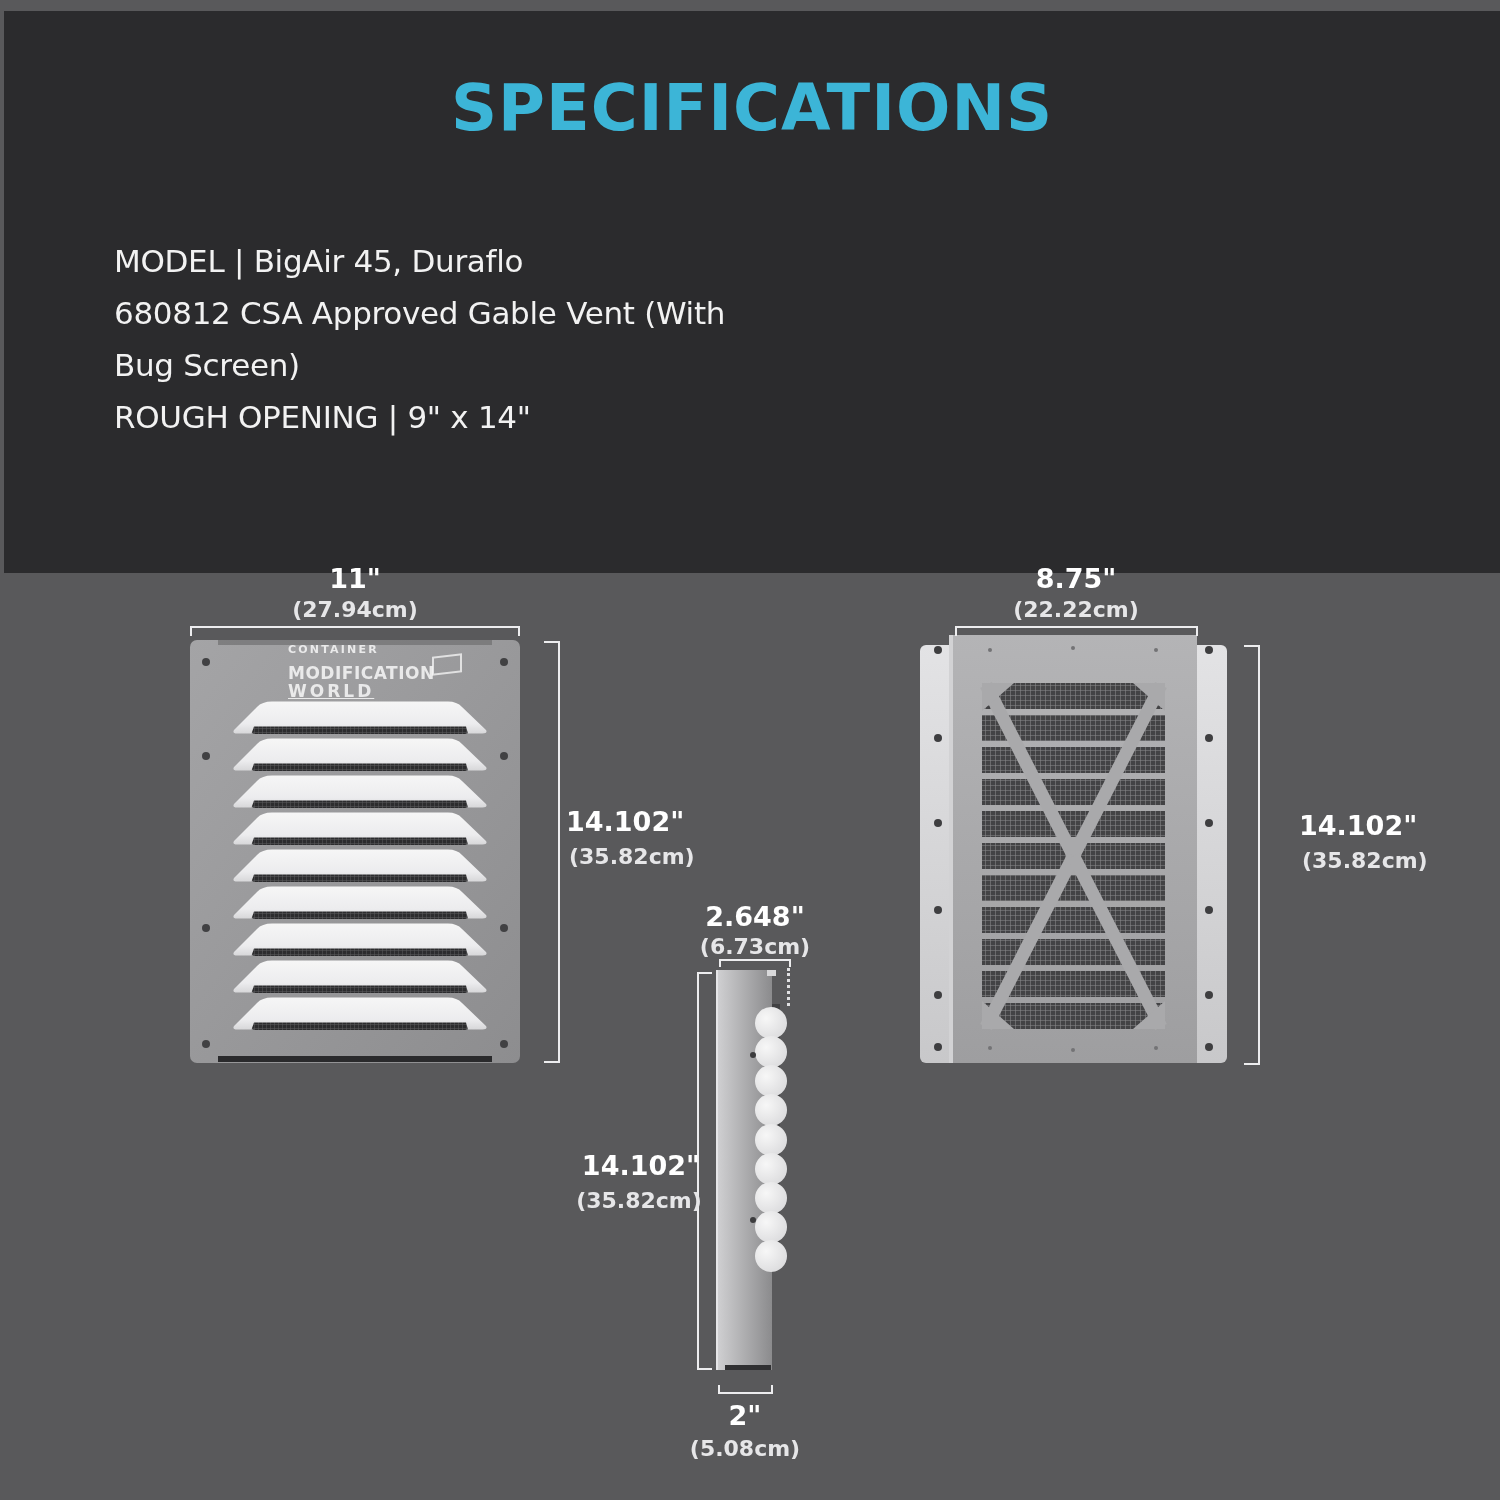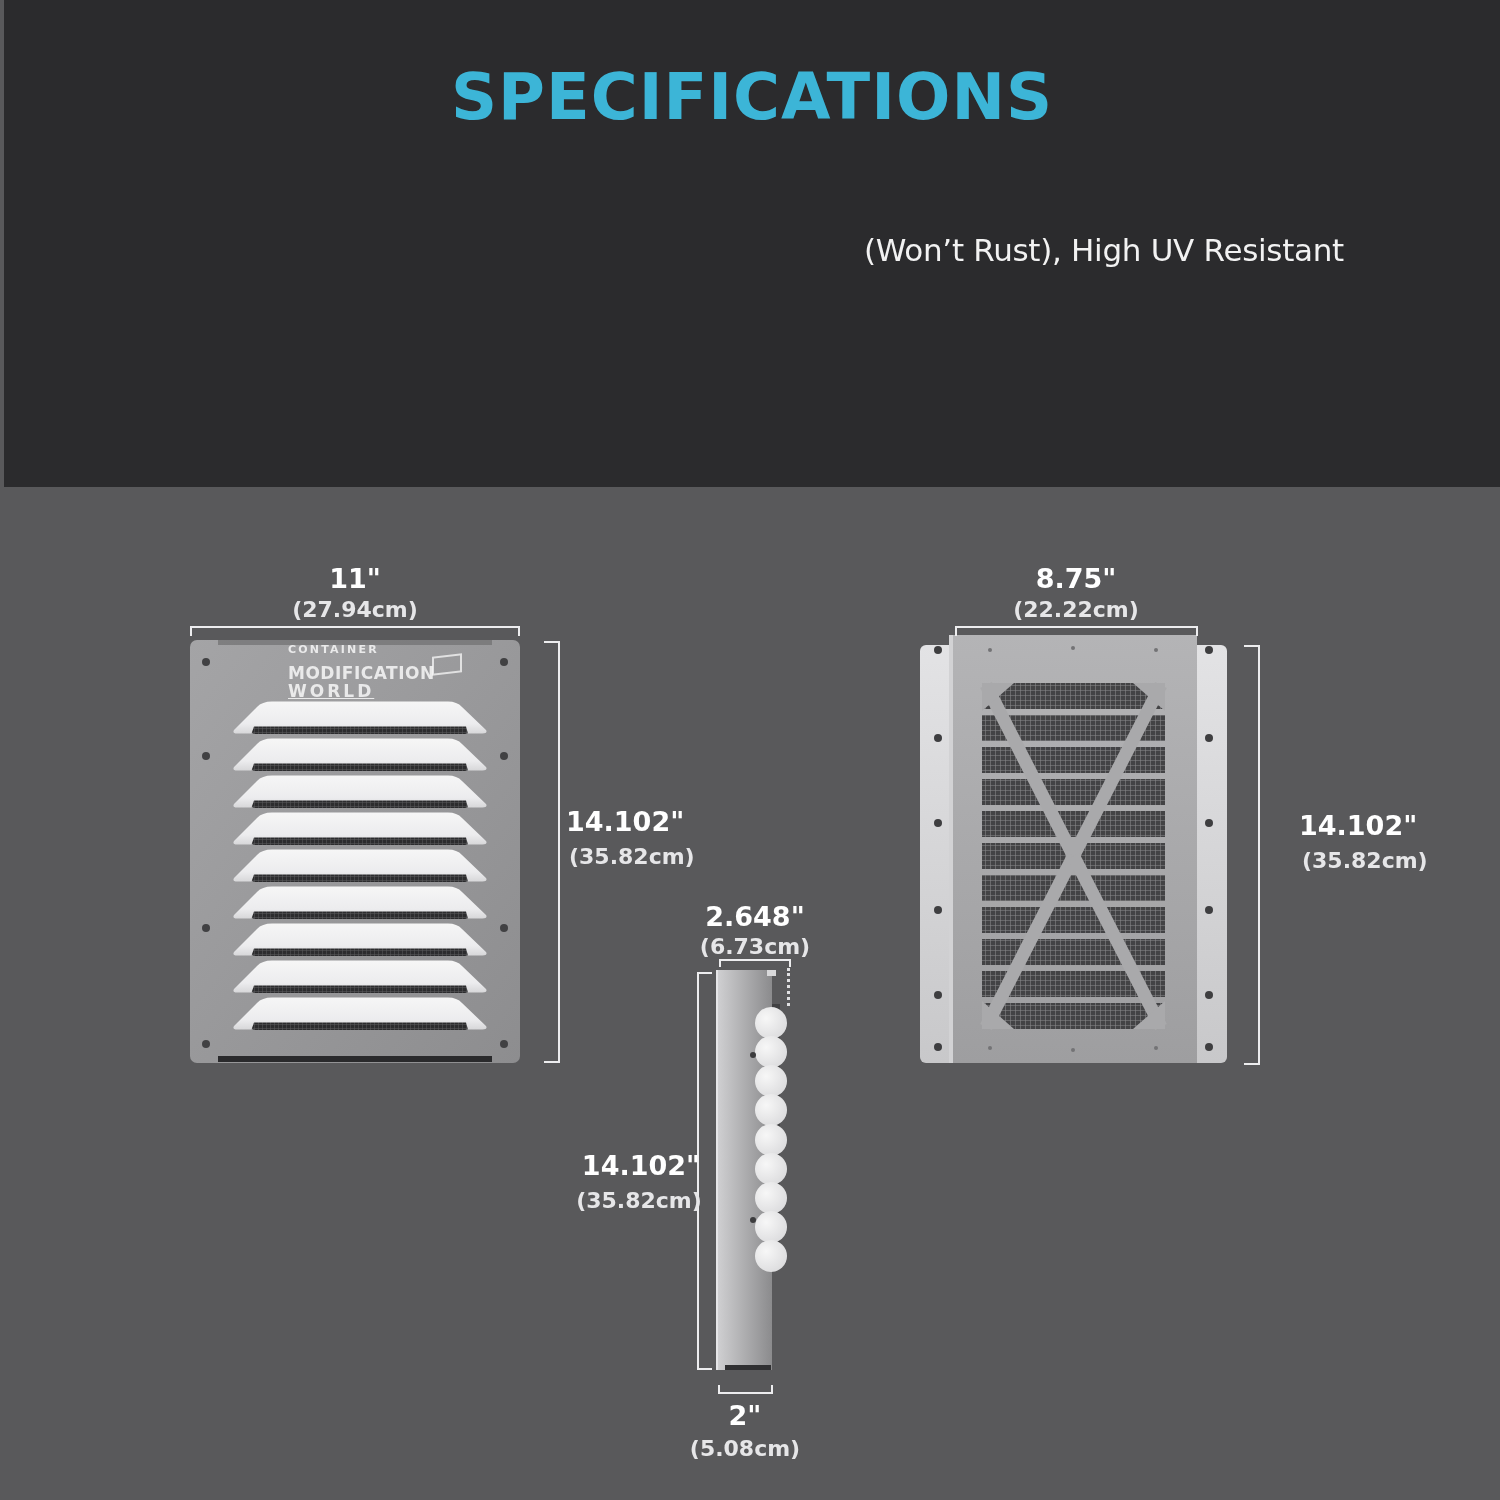--- a/index.html
+++ b/index.html
@@ -1,21 +1,21 @@
 <!DOCTYPE html>
 <html style="--accent: #3cb5d7;"><head>
 <meta charset="utf-8">
 <style>
   html,body{margin:0;padding:0;background:#59595b;}
   .page{position:relative;width:1500px;height:1500px;overflow:hidden;
         background:#59595b;font-family:"DejaVu Sans","Liberation Sans",sans-serif;}
   *{box-sizing:border-box;}
 
   
-  .hdr{position:absolute;left:4px;right:0;top:0;height:487px;background:#2b2b2d;}
+  .hdr{position:absolute;left:4px;right:0;top:11px;height:562px;background:#2b2b2d;}
   .title{position:absolute;left:0;right:0;top:60px;text-align:center;
          font-size:64px;font-weight:800;letter-spacing:1px;color:var(--accent,#3cb5d7);}
   .specs{position:absolute;top:224px;color:#f2f2f2;font-size:31px;
          letter-spacing:-0.3px;}
   .specs .ln{height:52px;line-height:52px;white-space:nowrap;}
   .specs-left{left:110px;}
   .specs-right{left:860px;}
 
   
   .dim-in{position:absolute;font-size:27px;font-weight:800;color:#ffffff;white-space:nowrap;}
@@ -41,23 +41,28 @@
             border:2px solid rgba(255,255,255,.7);transform:skewY(-7deg);}
 </style>
 </head>
 <body>
 
 <div class="page">
 
   <div class="hdr">
     <div class="title">SPECIFICATIONS</div>
 
+    <div class="specs specs-left">
+      <div class="ln">MODEL | BigAir 45, Duraflo</div>
+      <div class="ln">680812 CSA Approved Gable Vent (With</div>
+      <div class="ln">Bug Screen)</div>
+      <div class="ln">ROUGH OPENING | 9" x 14"</div>
+    </div>
 
     <div class="specs specs-right">
-      <div class="ln">(Won’t Rust), High UV Resistant</div>
     </div>
   </div>
 
   <svg class="drawing" style="left:190px;top:640px" width="330" height="423" viewBox="0 0 330 423">
     <defs>
       <linearGradient id="gFront" x1="0" y1="0" x2="1" y2="1">
         <stop offset="0" stop-color="#a4a4a6"></stop>
           <stop offset="1" stop-color="#8d8d8f"></stop>
       </linearGradient>
       <linearGradient id="gLouver" x1="0" y1="0" x2="0" y2="1">

